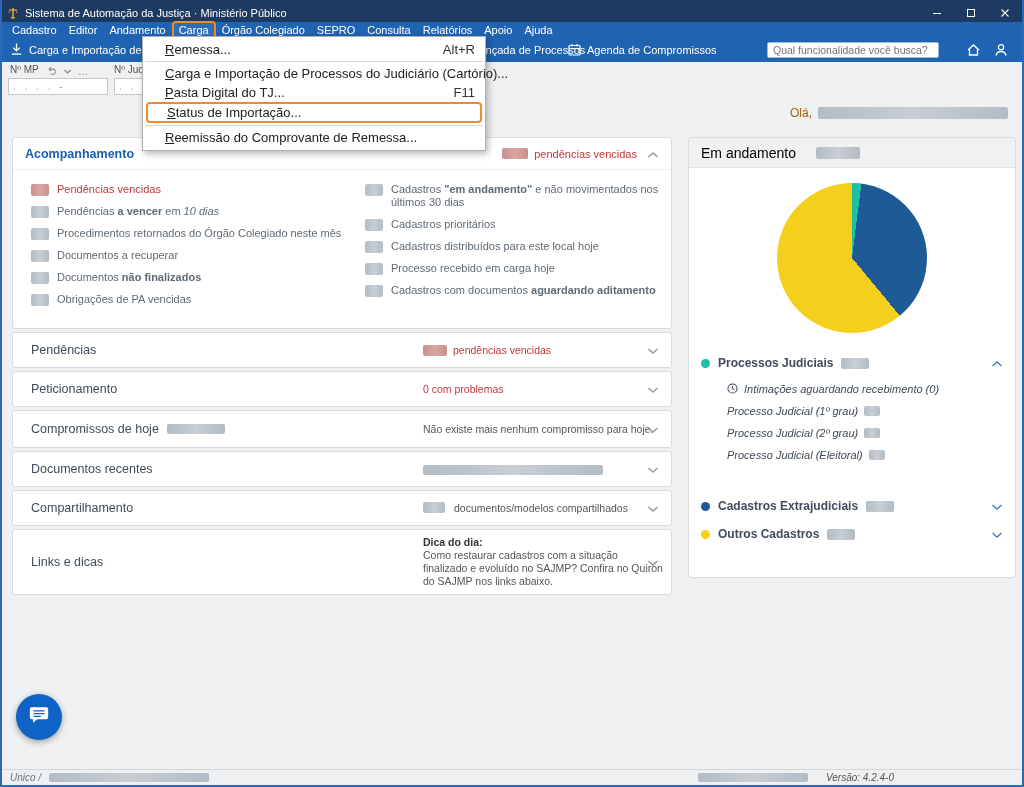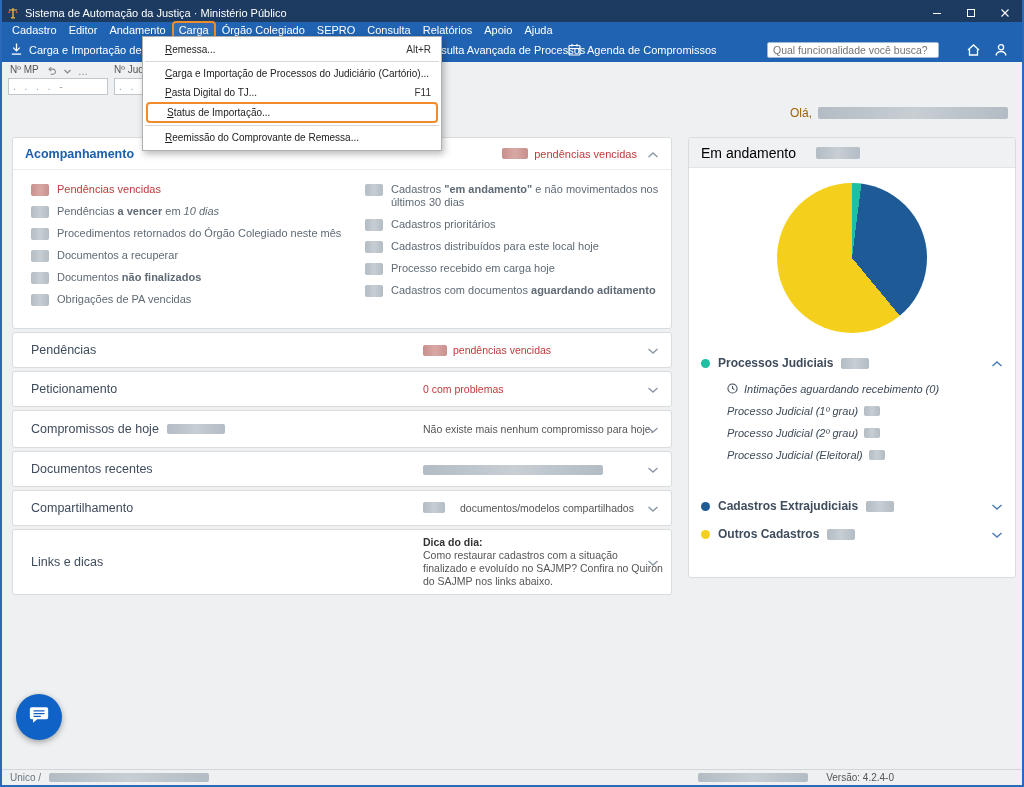--- a/index.html
+++ b/index.html
@@ -28,22 +28,22 @@
                font-family:"Liberation Sans", sans-serif; }
   .tb-icon-btn { position:absolute; top:2px; width:22px; height:20px; display:flex; align-items:center; justify-content:center; }
 
   
   .qf-label { position:absolute; font-size:10px; color:#555; }
   .qf-icons { position:absolute; display:flex; gap:6px; align-items:center; color:#888; }
   .qf-input { position:absolute; height:17px; border:1px solid #c2c7cc; background:#fff; font-size:10px;
               color:#9aa2aa; letter-spacing:3px; padding:0 4px; font-family:"Liberation Sans", sans-serif; }
 
   
-  .dropdown { position:absolute; top:36px; left:140px; width:300px; background:#fff; border:1px solid #b0b0b0;
-              box-shadow:2px 3px 7px rgba(0,0,0,.28); z-index:60; padding:3px 0; font-size:10px; color:#222; }
+  .dropdown { position:absolute; top:36px; left:140px; width:344px; background:#fff; border:1px solid #b0b0b0;
+              box-shadow:2px 3px 7px rgba(0,0,0,.28); z-index:60; padding:3px 0; font-size:13px; color:#222; }
   .dd-item { display:flex; align-items:center; height:19px; padding:0 10px 0 22px; white-space:nowrap; }
   .dd-item.hl { border:2px solid #ef8b2a; border-radius:4px; margin:0 3px; padding-left:19px; height:21px; }
   .dd-label { display:block; flex:1; }
   .dd-label::first-letter { text-decoration:underline; }
   .dd-shortcut { margin-left:18px; color:#333; }
   .dd-sep { height:1px; background:#d8d8d8; margin:2px 2px; }
 
   
   .greeting { position:absolute; top:106px; right:14px; display:flex; align-items:center; gap:6px;
               font-size:12px; color:#a16207; }
@@ -66,21 +66,21 @@
   .acc-item { display:flex; align-items:flex-start; gap:8px; font-size:11px; color:#5f6a75;
               line-height:13px; margin-bottom:9px; }
   .acc-item .badge { flex:none; width:18px; height:12px; margin-top:1px; }
   .acc-item.red-text { color:#c0393b; }
   .sec-row { position:relative; display:flex; align-items:center; height:36px; }
   .sec-row.tall { height:38px; }
   .sec-row.xtall { height:66px; }
   .sec-title { padding-left:18px; font-size:12.5px; color:#3f4c5c; display:flex; align-items:center; gap:8px; }
   .sec-center { position:absolute; left:410px; width:242px; font-size:10.5px; color:#555; line-height:13px; }
   .sec-center.red { color:#c0393b; display:flex; align-items:center; gap:6px; }
-  .sec-center.mix { display:flex; align-items:flex-start; gap:15px; }
+  .sec-center.mix { display:flex; align-items:flex-start; gap:9px; }
   .sec-chevron { position:absolute; right:12px; top:50%; transform:translateY(-50%); }
   .tip-title { font-weight:bold; color:#333; }
 
   
   .right-card { position:absolute; left:686px; top:137px; width:328px; height:441px; background:#fff;
                 border:1px solid #d9dcde; border-radius:3px; }
   .rp-header { height:30px; background:#f0f1f2; border-bottom:1px solid #e2e4e6; display:flex; align-items:center;
                gap:20px; padding:0 12px; font-size:14px; color:#000000; border-radius:3px 3px 0 0; }
   .pie { width:150px; height:150px; border-radius:50%; margin:15px auto 0 auto; }
   .groups { margin-top:17px; }
@@ -93,21 +93,21 @@
               font-style:italic; color:#3e4a57; }
 
   
   .chat-fab { position:absolute; left:14px; top:694px; width:46px; height:46px; border-radius:50%;
               background:#0f62c6; display:flex; align-items:center; justify-content:center;
               box-shadow:0 2px 6px rgba(0,0,0,.35); }
 
   
   .statusbar { position:absolute; left:0; right:0; bottom:0; height:16px; background:#eef0f1;
                border-top:1px solid #d3d6d9; font-size:10px; color:#6b7680; display:flex; align-items:center;
-               padding:0 8px; gap:8px; }
+               padding:0 8px; gap:8px;font-style:italic; }
   .sb-right { margin-left:auto; display:flex; align-items:center; gap:18px; margin-right:120px; }
   .sb-version { color:#555; }
 </style>
 </head>
 <body>
 
 <div class="window">
 
   <div class="titlebar">
     <span class="app-icon">

